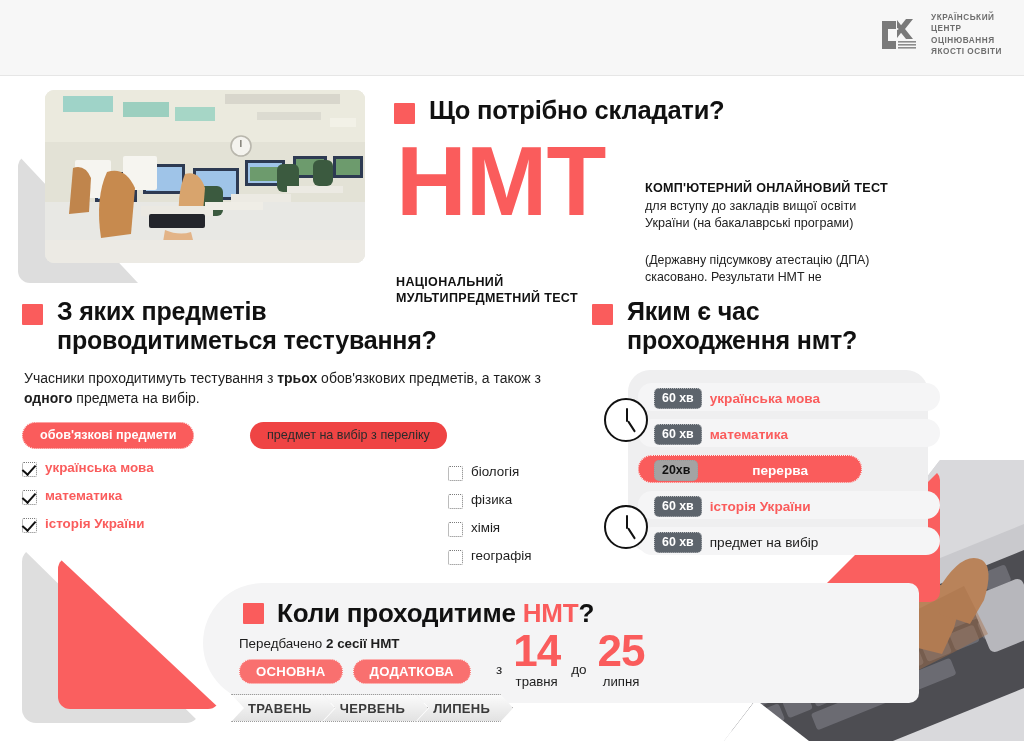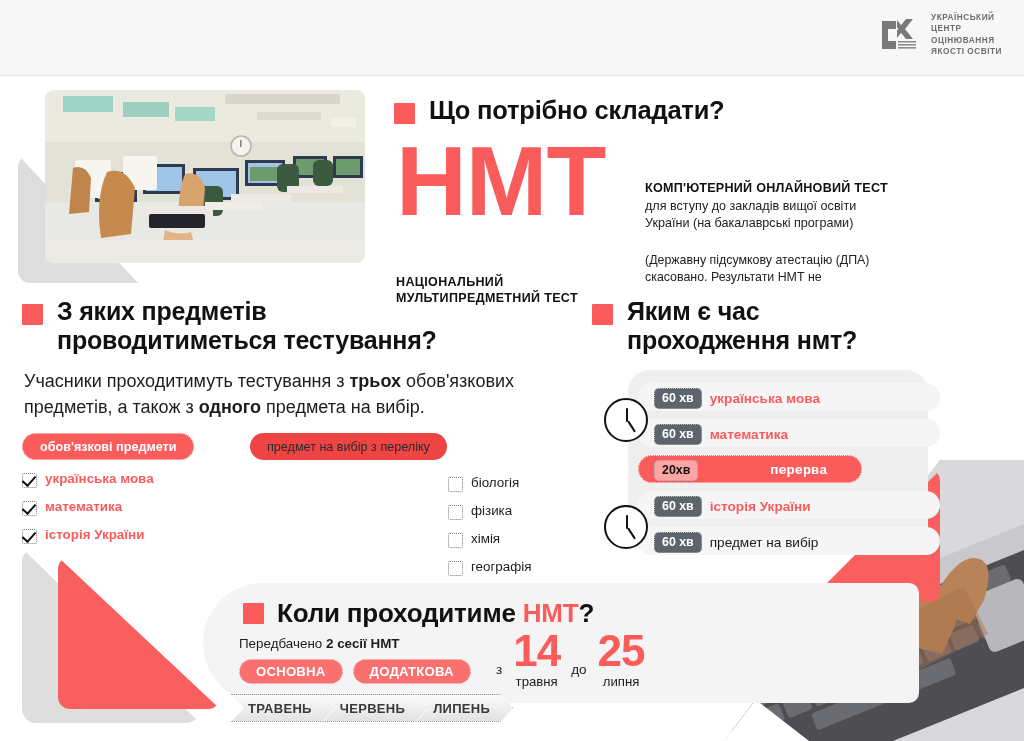--- a/index.html
+++ b/index.html
@@ -107,21 +107,21 @@
   }
   .nmt-note {
     margin-top: 20px;
     font-size: 12.4px; color: #222; line-height: 1.4;
   }
 
   
   .blk-subj { position: absolute; left: 22px; top: 297px; width: 545px; }
   .subj-lead {
     margin-top: 14px; margin-left: 2px;
-    font-size: 18px; color: #1d1d1d; line-height: 1.42; width: 530px;
+    font-size: 14px; color: #1d1d1d; line-height: 1.42; width: 530px;
   }
   .subj-lead b { font-weight: 700; }
   .subj-cols { position: relative; margin-top: 13px; height: 125px; }
 
   .pill {
     display: inline-flex; align-items: center; justify-content: center;
     height: 27px; padding: 0 17px; border-radius: 14px;
     font-size: 12.6px; font-weight: 700; white-space: nowrap;
   }
   .pill-red { background: #fa5c5c; color: #fff; border: 1px dotted rgba(255,255,255,.85); }
@@ -166,28 +166,28 @@
     background: #f5f5f6; border-radius: 14px;
   }
   .t-track.brk { background: #fa5c5c; right: 78px; border: 1px dotted rgba(255,255,255,.9); }
   .badge {
     position: relative; z-index: 2; margin-left: 34px;
     display: inline-flex; align-items: center; justify-content: center;
     height: 21px; padding: 0 7px; border-radius: 5px;
     background: #5d646c; color: #fff; font-size: 12.4px; font-weight: 700;
     border: 1.5px dotted rgba(255,255,255,.55);
   }
-  .badge.white { background: #fca5a5; color: #111; border: 1.5px dotted #9a9a9a; }
+  .badge.white { background: #a3a3a3; color: #111; border: 1.5px dotted #9a9a9a; }
   .t-label {
     position: relative; z-index: 2; margin-left: 8px;
     font-size: 13.6px; font-weight: 700; white-space: nowrap;
   }
   .t-label.red { color: #fa5c5c; }
   .t-label.dark { color: #1d1d1d; font-weight: 400; }
-  .t-label.white { color: #fff; margin-left: 72px; font-family: Liberation Mono, monospace; }
+  .t-label.white { color: #fff; margin-left: 54px; }
   .clock {
     position: absolute; z-index: 3;
     width: 44px; height: 44px; border: 2.5px solid #111; border-radius: 50%;
     background: #fff;
   }
   .clock::before {
     content: ""; position: absolute; left: 20px; top: 8px;
     width: 2.3px; height: 14px; background: #111; border-radius: 1px;
   }
   .clock::after {

